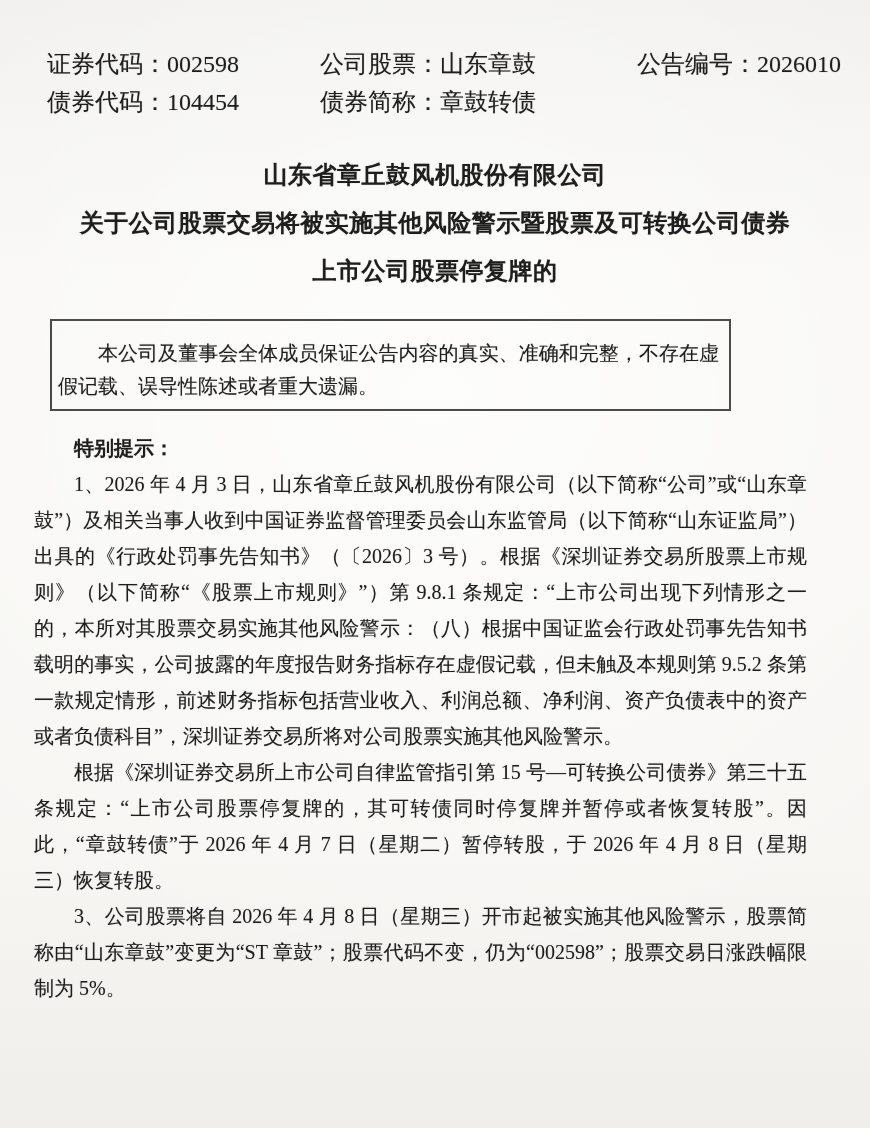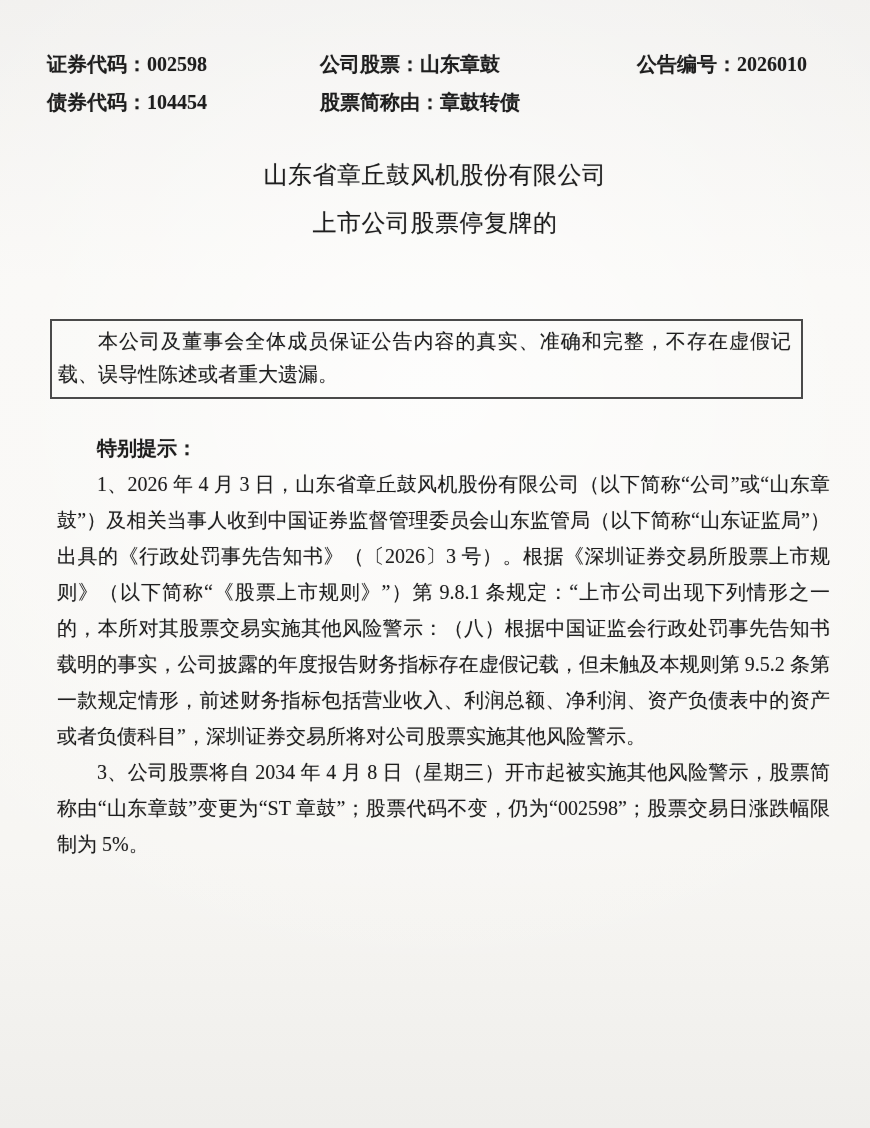--- a/index.html
+++ b/index.html
@@ -14,79 +14,81 @@
     overflow: hidden;
     color: #1e1e1e;
     background:
       radial-gradient(120% 80% at 50% 35%, rgba(255,255,255,0.75), rgba(255,255,255,0) 65%),
       linear-gradient(180deg, #f1f0ee 0%, #f8f7f4 25%, #f7f6f3 75%, #efeeeb 100%);
     text-shadow: 0 0 1px rgba(40,40,40,0.35);
   }
 
   
   .doc-header { position: absolute; top: 45px; left: 0; right: 0; }
-  .header-row { position: relative; height: 38px; font-size: 20px; line-height: 38px; font-weight: bold; }
+  .header-row { position: relative; height: 38px; font-size: 24px; line-height: 38px; }
   .header-row .col1 { position: absolute; left: 47px; }
   .header-row .col2 { position: absolute; left: 320px; }
   .header-row .col3 { position: absolute; left: 637px; text-align: right; }
 
   
   .titles { position: absolute; top: 151px; left: 45px; right: 45px; text-align: center; }
   .title-line {
-    margin: 0; font-size: 24px; font-weight: normal;
+    margin: 0; font-size: 24px; font-weight: bold;
     line-height: 48px; letter-spacing: 0.5px;
   }
 
   
   .declaration-box {
-    position: absolute; top: 319px; left: 50px; width: 753px;
+    position: absolute; top: 319px; left: 50px; width: 681px;
     box-sizing: border-box;
     border: 2px solid #4a4a4a;
-    padding: 4px 10px 6px 6px;
+    padding: 16px 10px 6px 6px;
     background: transparent;
   }
   .declaration-box p {
     margin: 0; font-size: 20px; line-height: 33px;
     text-indent: 2em; text-align: justify;
   }
 
   
   .doc-body {
-    position: absolute; top: 430px; left: 57px; width: 773px;
+    position: absolute; top: 430px; left: 34px; width: 773px;
     font-size: 20px; line-height: 36px;
     text-align: justify; text-justify: inter-ideograph;
   }
   .doc-body p { margin: 0; text-indent: 2em; }
   .section-heading { font-weight: bold; }
 </style>
 </head>
 <body>
 
 <div class="page">
 
   <header class="doc-header">
     <div class="header-row">
       <span class="col1">证券代码：002598</span>
       <span class="col2">公司股票：山东章鼓</span>
       <span class="col3">公告编号：2026010</span>
     </div>
     <div class="header-row">
       <span class="col1">债券代码：104454</span>
-      <span class="col2">股票简称由：章鼓转债</span>
+      <span class="col2">债券简称：章鼓转债</span>
     </div>
   </header>
 
   <div class="titles">
     <h1 class="title-line">山东省章丘鼓风机股份有限公司</h1>
+    <h1 class="title-line">关于公司股票交易将被实施其他风险警示暨股票及可转换公司债券</h1>
     <h1 class="title-line">上市公司股票停复牌的</h1>
   </div>
 
   <div class="declaration-box">
     <p>本公司及董事会全体成员保证公告内容的真实、准确和完整，不存在虚假记载、误导性陈述或者重大遗漏。</p>
   </div>
 
   <section class="doc-body">
     <p class="section-heading">特别提示：</p>
     <p>1、2026 年 4 月 3 日，山东省章丘鼓风机股份有限公司（以下简称“公司”或“山东章鼓”）及相关当事人收到中国证券监督管理委员会山东监管局（以下简称“山东证监局”）出具的《行政处罚事先告知书》（〔2026〕3 号）。根据《深圳证券交易所股票上市规则》（以下简称“《股票上市规则》”）第 9.8.1 条规定：“上市公司出现下列情形之一的，本所对其股票交易实施其他风险警示：（八）根据中国证监会行政处罚事先告知书载明的事实，公司披露的年度报告财务指标存在虚假记载，但未触及本规则第 9.5.2 条第一款规定情形，前述财务指标包括营业收入、利润总额、净利润、资产负债表中的资产或者负债科目”，深圳证券交易所将对公司股票实施其他风险警示。</p>
-    <p>3、公司股票将自 2034 年 4 月 8 日（星期三）开市起被实施其他风险警示，股票简称由“山东章鼓”变更为“ST 章鼓”；股票代码不变，仍为“002598”；股票交易日涨跌幅限制为 5%。</p>
+    <p>根据《深圳证券交易所上市公司自律监管指引第 15 号—可转换公司债券》第三十五条规定：“上市公司股票停复牌的，其可转债同时停复牌并暂停或者恢复转股”。因此，“章鼓转债”于 2026 年 4 月 7 日（星期二）暂停转股，于 2026 年 4 月 8 日（星期三）恢复转股。</p>
+    <p>3、公司股票将自 2026 年 4 月 8 日（星期三）开市起被实施其他风险警示，股票简称由“山东章鼓”变更为“ST 章鼓”；股票代码不变，仍为“002598”；股票交易日涨跌幅限制为 5%。</p>
   </section>
 
 </div>
 
 </body></html>

